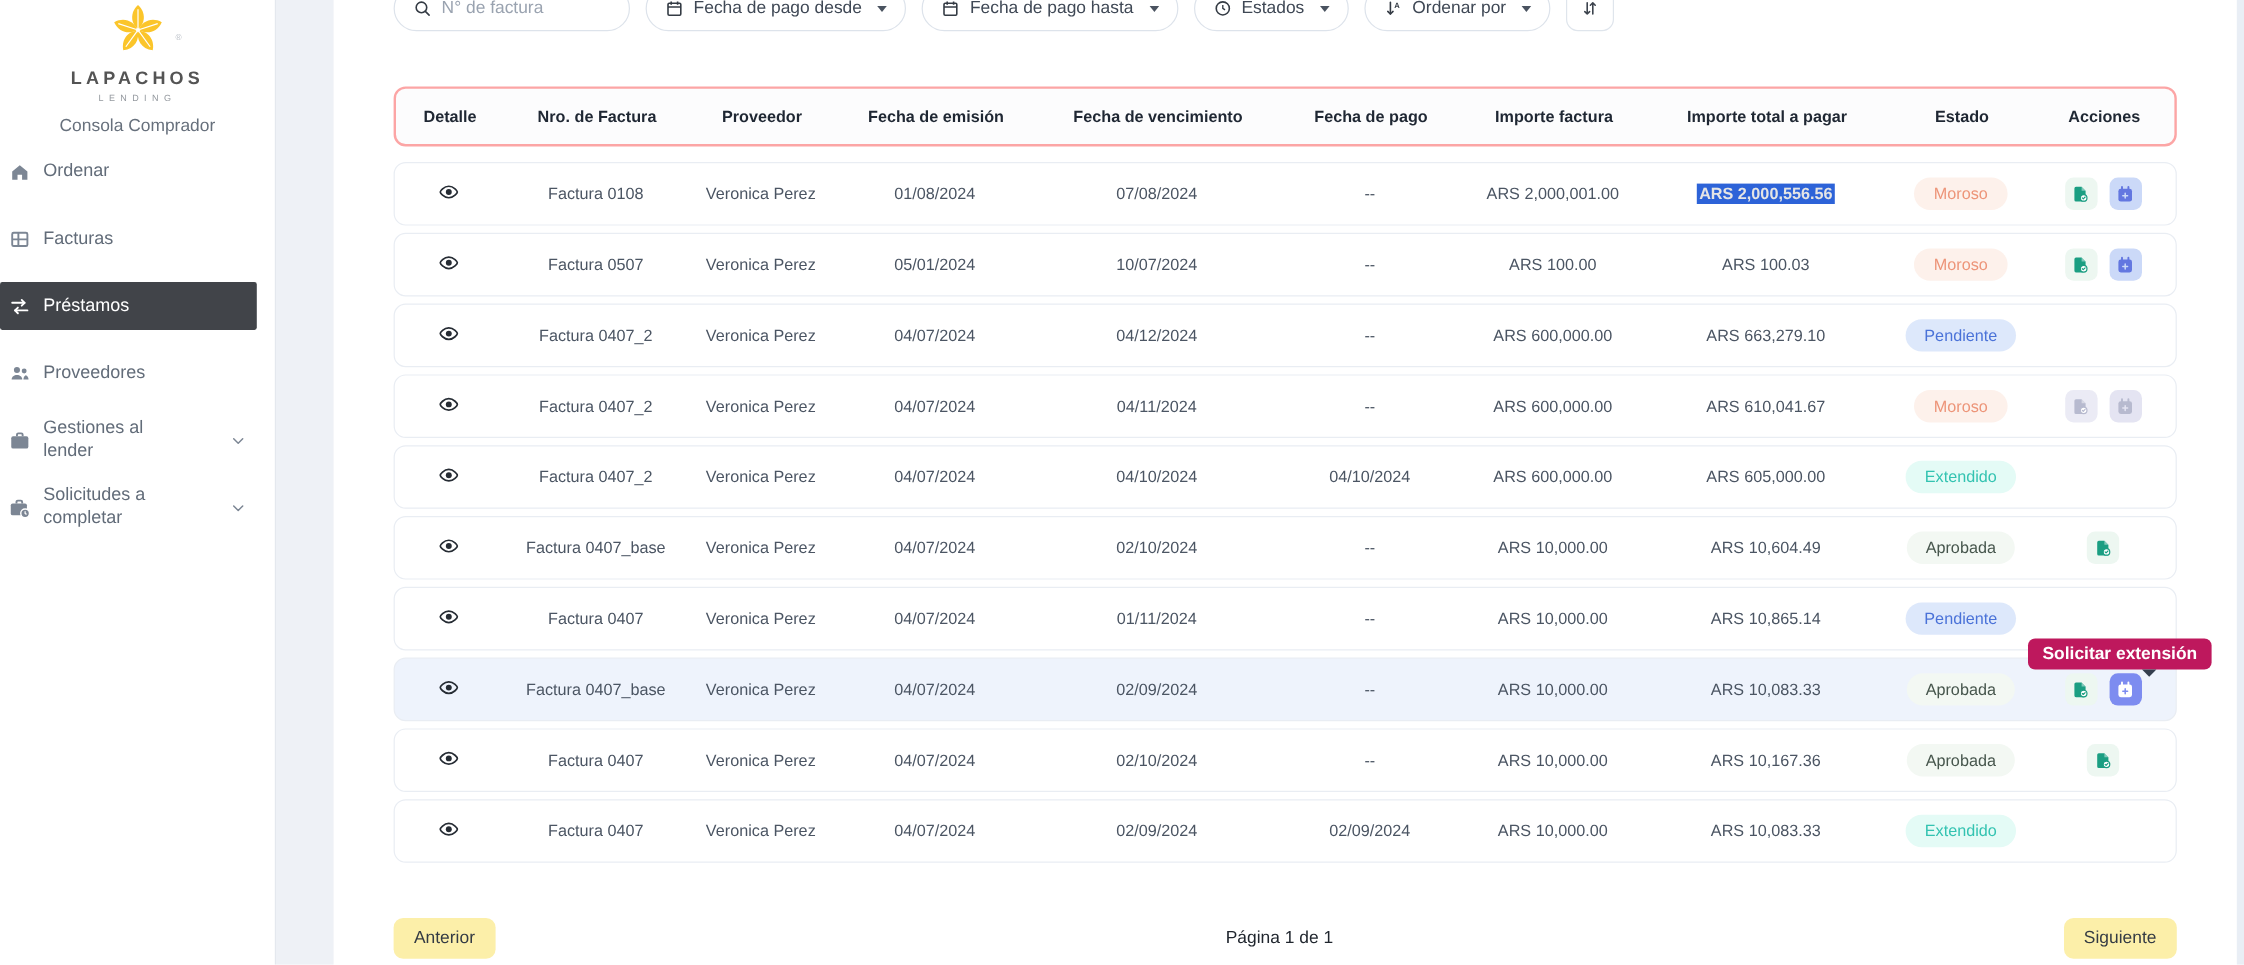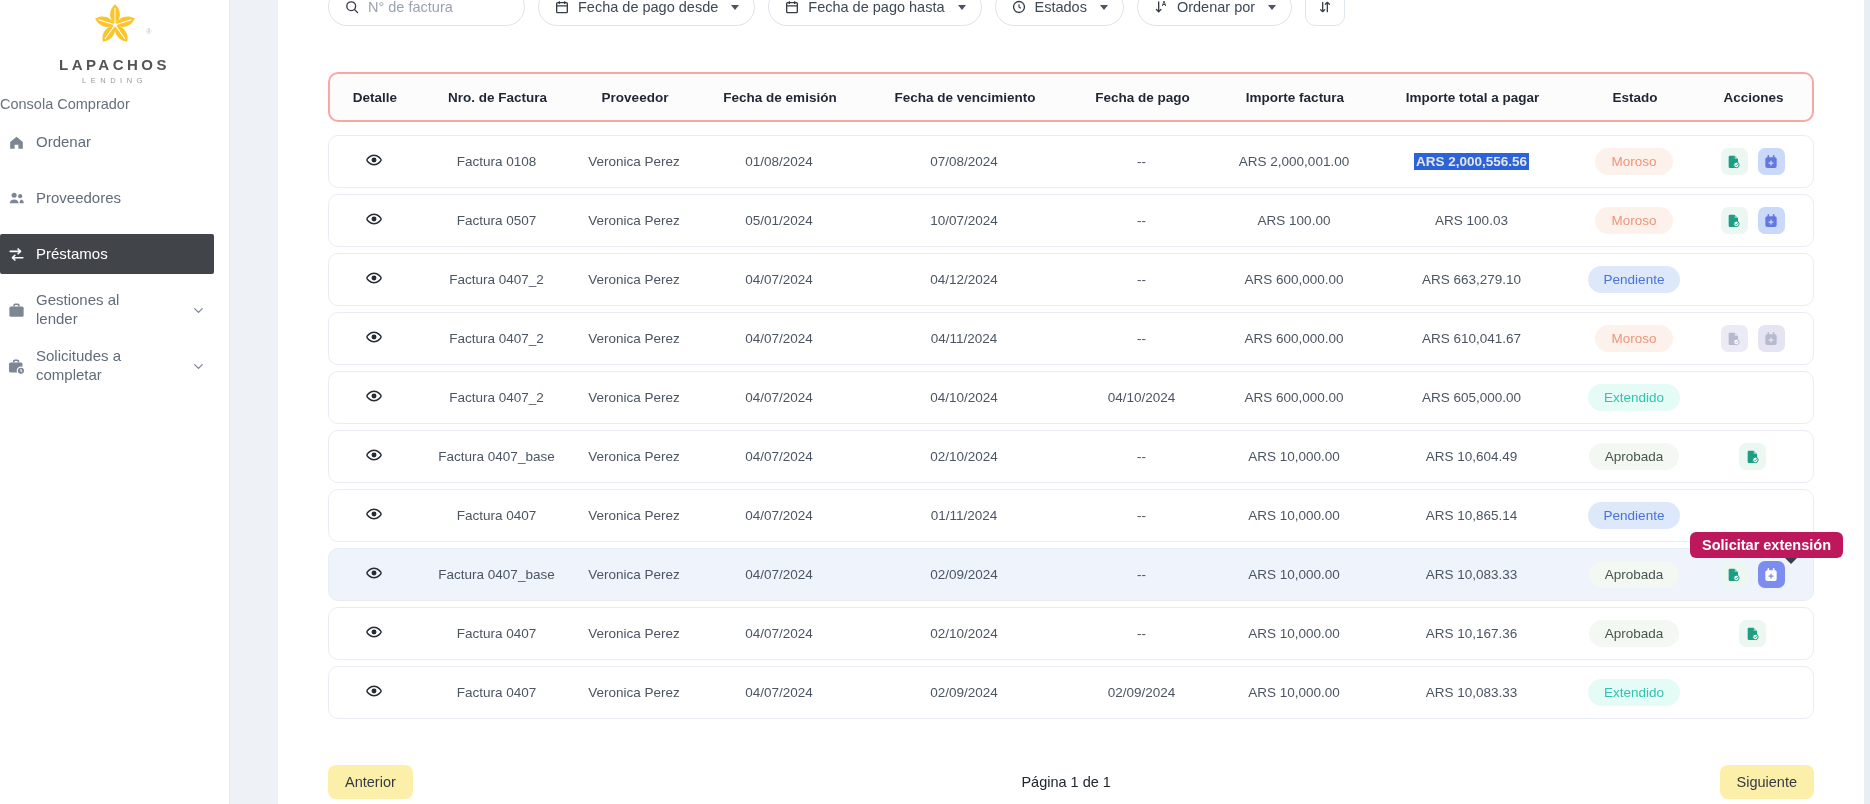--- a/index.html
+++ b/index.html
@@ -8,21 +8,21 @@
   .app { display:flex; width:1870px; height:804px; }
 
   
   .sidebar { width:230px; min-width:230px; background:#fff; border-right:1px solid #e4e8ee; padding-top:2px; }
   .brand { text-align:center; position:relative; }
   .flower { position:relative; display:inline-block; }
   .flower svg { width:58px; height:46px; }
   .reg { position:absolute; right:-8px; top:26px; font-size:7px; color:#b9bec6; }
   .brand-title { font-size:15px; font-weight:bold; color:#545454; letter-spacing:3.5px; margin-top:4px; }
   .brand-sub { font-size:7.5px; color:#94999f; letter-spacing:4.5px; margin-top:3px; }
-  .console-label { font-size:14.5px; color:#67707c; margin-top:11px; }
+  .console-label { text-align:center; font-size:14.5px; color:#67707c; margin-top:11px; }
   .nav { margin-top:10px; display:flex; flex-direction:column; gap:16px; }
   .nav-item { display:flex; align-items:center; min-height:40px; width:214px; padding-left:6px; cursor:pointer; color:#626c79; }
   .nav-item.active { background:#414449; color:#fff; border-radius:2px; }
   .nav-ico { width:20px; height:20px; display:flex; align-items:center; justify-content:center; color:#7c8694; }
   .nav-item.active .nav-ico { color:#fff; }
   .nav-ico svg { width:19px; height:19px; }
   .nav-label { font-size:15px; margin-left:10px; line-height:1.25; max-width:128px; }
   .nav-item.active .nav-label { font-weight:500; }
   .nav-chevron { margin-left:auto; margin-right:8px; color:#7c8694; display:flex; }
   .nav-chevron svg { width:15px; height:15px; }
@@ -123,39 +123,48 @@
         <div class="nav-item">
           <span class="nav-ico">
             <svg viewBox="0 0 24 24">
               <path d="M4 11.3 12 4.6l8 6.7V20h-5.6v-5.2h-4.8V20H4z" fill="currentColor"></path>
             </svg>
           </span>
           <span class="nav-label">Ordenar</span>
         </div>
         <div class="nav-item">
           <span class="nav-ico">
-            <svg viewBox="0 0 24 24" fill="currentColor">
-              <circle cx="9" cy="8" r="3.2"></circle>
-              <circle cx="16.6" cy="9" r="2.6"></circle>
-              <path d="M3.4 18c0-3 2.6-4.8 5.6-4.8s5.6 1.8 5.6 4.8z"></path>
-              <path d="M15.8 18c.1-2.3 1-3.9 2.4-4.6 1.7.5 3 2.2 3 4.6z"></path>
-            </svg>
-          </span>
-          <span class="nav-label">Proveedores</span>
+            <svg viewBox="0 0 24 24">
+              <rect x="4" y="5" width="16" height="14" rx="1.5" fill="none" stroke="currentColor" stroke-width="2"></rect>
+              <path d="M4 12h16M10.5 5v14" stroke="currentColor" stroke-width="2"></path>
+            </svg>
+          </span>
+          <span class="nav-label">Facturas</span>
         </div>
         <div class="nav-item active">
           <span class="nav-ico">
             <svg viewBox="0 0 24 24" fill="none" stroke="currentColor" stroke-width="2" stroke-linecap="round" stroke-linejoin="round">
               <path d="M4 8h13"></path>
               <path d="M14 5l3 3-3 3"></path>
               <path d="M20 16H7"></path>
               <path d="M10 13l-3 3 3 3"></path>
             </svg>
           </span>
           <span class="nav-label">Préstamos</span>
+        </div>
+        <div class="nav-item">
+          <span class="nav-ico">
+            <svg viewBox="0 0 24 24" fill="currentColor">
+              <circle cx="9" cy="8" r="3.2"></circle>
+              <circle cx="16.6" cy="9" r="2.6"></circle>
+              <path d="M3.4 18c0-3 2.6-4.8 5.6-4.8s5.6 1.8 5.6 4.8z"></path>
+              <path d="M15.8 18c.1-2.3 1-3.9 2.4-4.6 1.7.5 3 2.2 3 4.6z"></path>
+            </svg>
+          </span>
+          <span class="nav-label">Proveedores</span>
         </div>
         <div class="nav-item">
           <span class="nav-ico">
             <svg viewBox="0 0 24 24">
               <rect x="3" y="7" width="18" height="13" rx="2" fill="currentColor"></rect>
               <path d="M9 7V5.4A1.4 1.4 0 0 1 10.4 4h3.2A1.4 1.4 0 0 1 15 5.4V7" fill="none" stroke="currentColor" stroke-width="2"></path>
             </svg>
           </span>
           <span class="nav-label">Gestiones al lender</span>
           <span class="nav-chevron">

